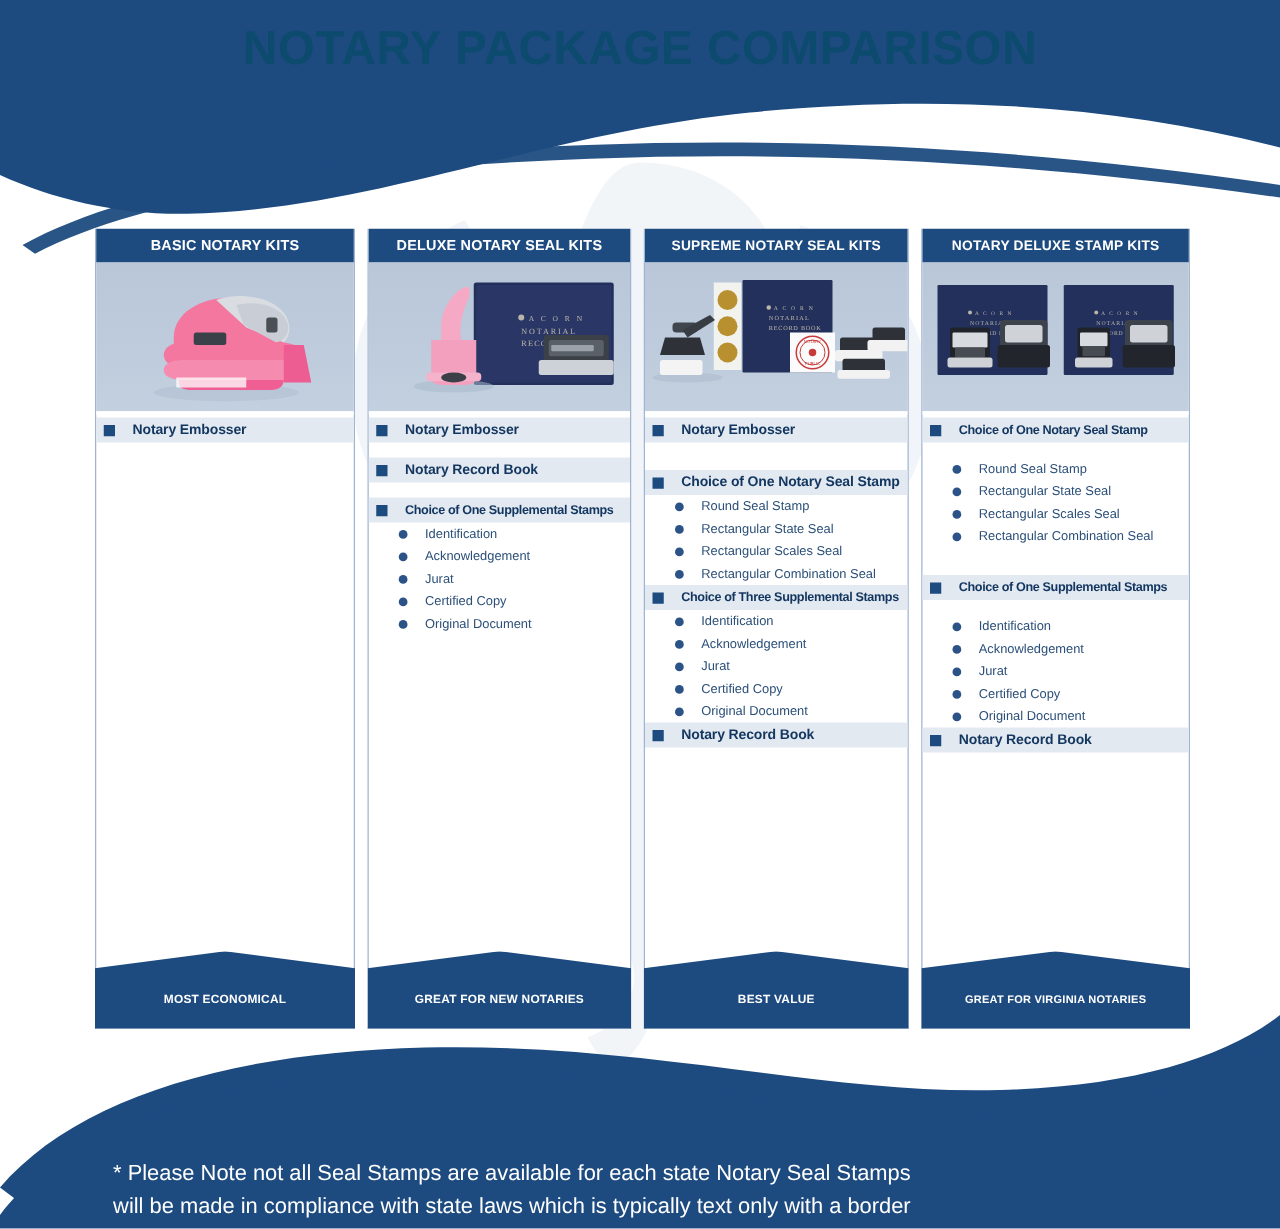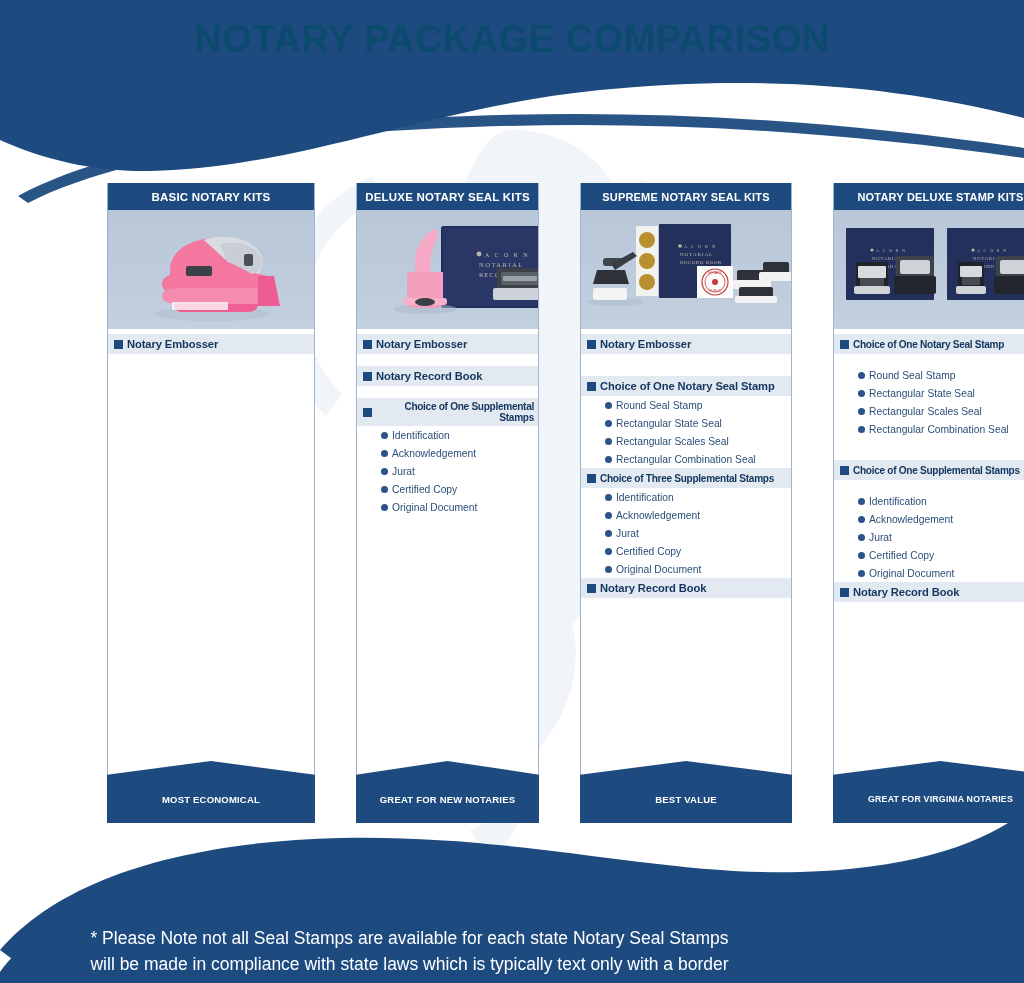--- a/index.html
+++ b/index.html
@@ -40,24 +40,23 @@
     gap: 10px;
     z-index: 4;
   }
   .col {
     position: relative;
     background: #ffffff;
     border: 1px solid #9fb4cf;
     border-top: none;
     display: flex;
     flex-direction: column;
-    margin-left: 31px;
   }
   .col-1 { width: 208px; }
-  .col-2 { width: 183px; }
+  .col-2 { width: 211px; }
   .col-3 { width: 212px; }
   .col-4 { width: 250px; }
 
   .col-head {
     background: #1d4b80;
     color: #ffffff;
     font-size: 11.5px;
     font-weight: bold;
     letter-spacing: 0.2px;
     text-align: center;
@@ -78,21 +77,21 @@
   .features {
     position: relative;
     flex: 1 1 auto;
     padding-top: 2px;
   }
 
   .frow {
     position: relative;
     display: flex;
     align-items: center;
-    gap: 4px;
+    gap: 14px;
     padding: 3px 4px 3px 6px;
     min-height: 20px;
     text-align: right;
   }
   .frow.major { background: #e3e9f1; }
   .frow.major .ftext {
     color: #12365f;
     font-weight: bold;
     font-size: 11.2px;
     letter-spacing: -0.1px;

